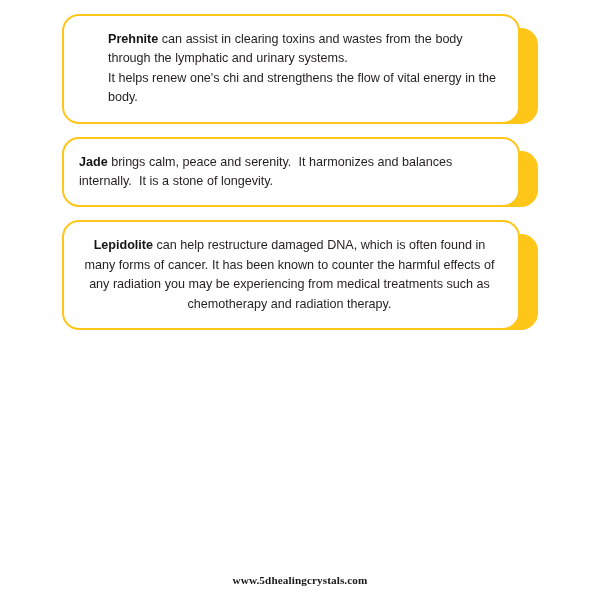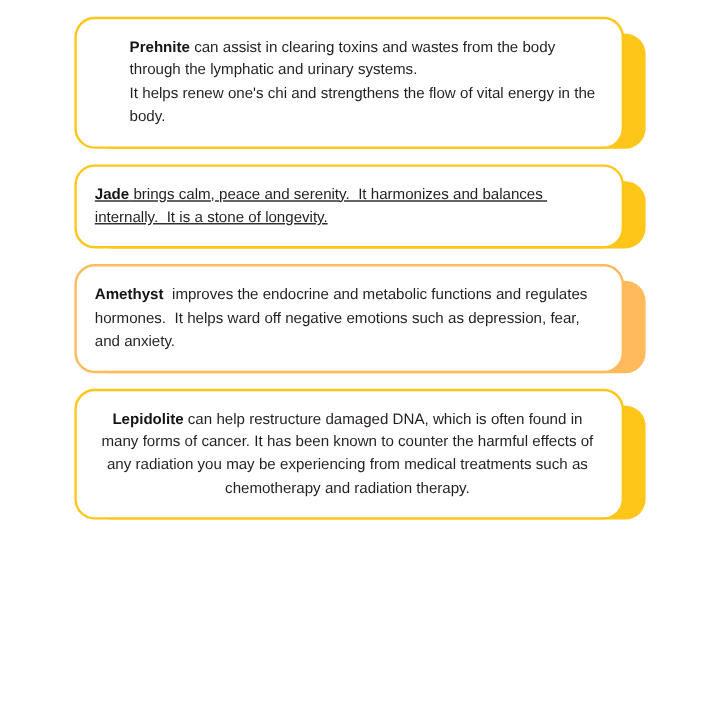--- a/index.html
+++ b/index.html
@@ -90,32 +90,29 @@
   <div class="card-list">
       <div class="card-wrap">
         <div class="card-shadow" style="background: rgb(255, 198, 26);"></div>
         <div class="card" style="border-color: rgb(255, 198, 26); padding-left: 44px;">
           <p class="card-text" style="margin: 0px;"><span class="crystal-name">Prehnite</span><span class="crystal-body"> can assist in clearing toxins and wastes from the body through the lymphatic and urinary systems.
 It helps renew one's chi and strengthens the flow of vital energy in the body.</span></p>
         </div>
       </div>
       <div class="card-wrap">
         <div class="card-shadow" style="background: rgb(255, 198, 26);"></div>
-        <div class="card" style="border-color: rgb(255, 198, 26); text-decoration: underline;">
+        <div class="card" style="border-color: rgb(255, 198, 26);">
           <p class="card-text" style="margin: 0px;"><span class="crystal-name">Jade</span><span class="crystal-body"> brings calm, peace and serenity.  It harmonizes and balances internally.  It is a stone of longevity.</span></p>
-        </div>
-      </div>
-      <div class="card-wrap">
-        <div class="card-shadow" style="background: rgb(255, 186, 92);"></div>
-        <div class="card" style="border-color: rgb(255, 186, 92);">
-          <p class="card-text" style="margin: 0px;"><span class="crystal-name">Amethyst</span><span class="crystal-body">  improves the endocrine and metabolic functions and regulates hormones.  It helps ward off negative emotions such as depression, fear, and anxiety.</span></p>
         </div>
       </div>
       <div class="card-wrap">
         <div class="card-shadow" style="background: rgb(255, 198, 26);"></div>
         <div class="card" style="border-color: rgb(255, 198, 26);">
           <p class="card-text" style="margin: 0px; text-align: center;"><span class="crystal-name">Lepidolite</span><span class="crystal-body"> can help restructure damaged DNA, which is often found in many forms of cancer. It has been known to counter the harmful effects of any radiation you may be experiencing from medical treatments such as chemotherapy and radiation therapy.</span></p>
         </div>
       </div>
     </div>
 
+  <div class="footer">
+    <span class="footer-url">www.5dhealingcrystals.com</span>
+  </div>
 
 </div>
 
 </body></html>

